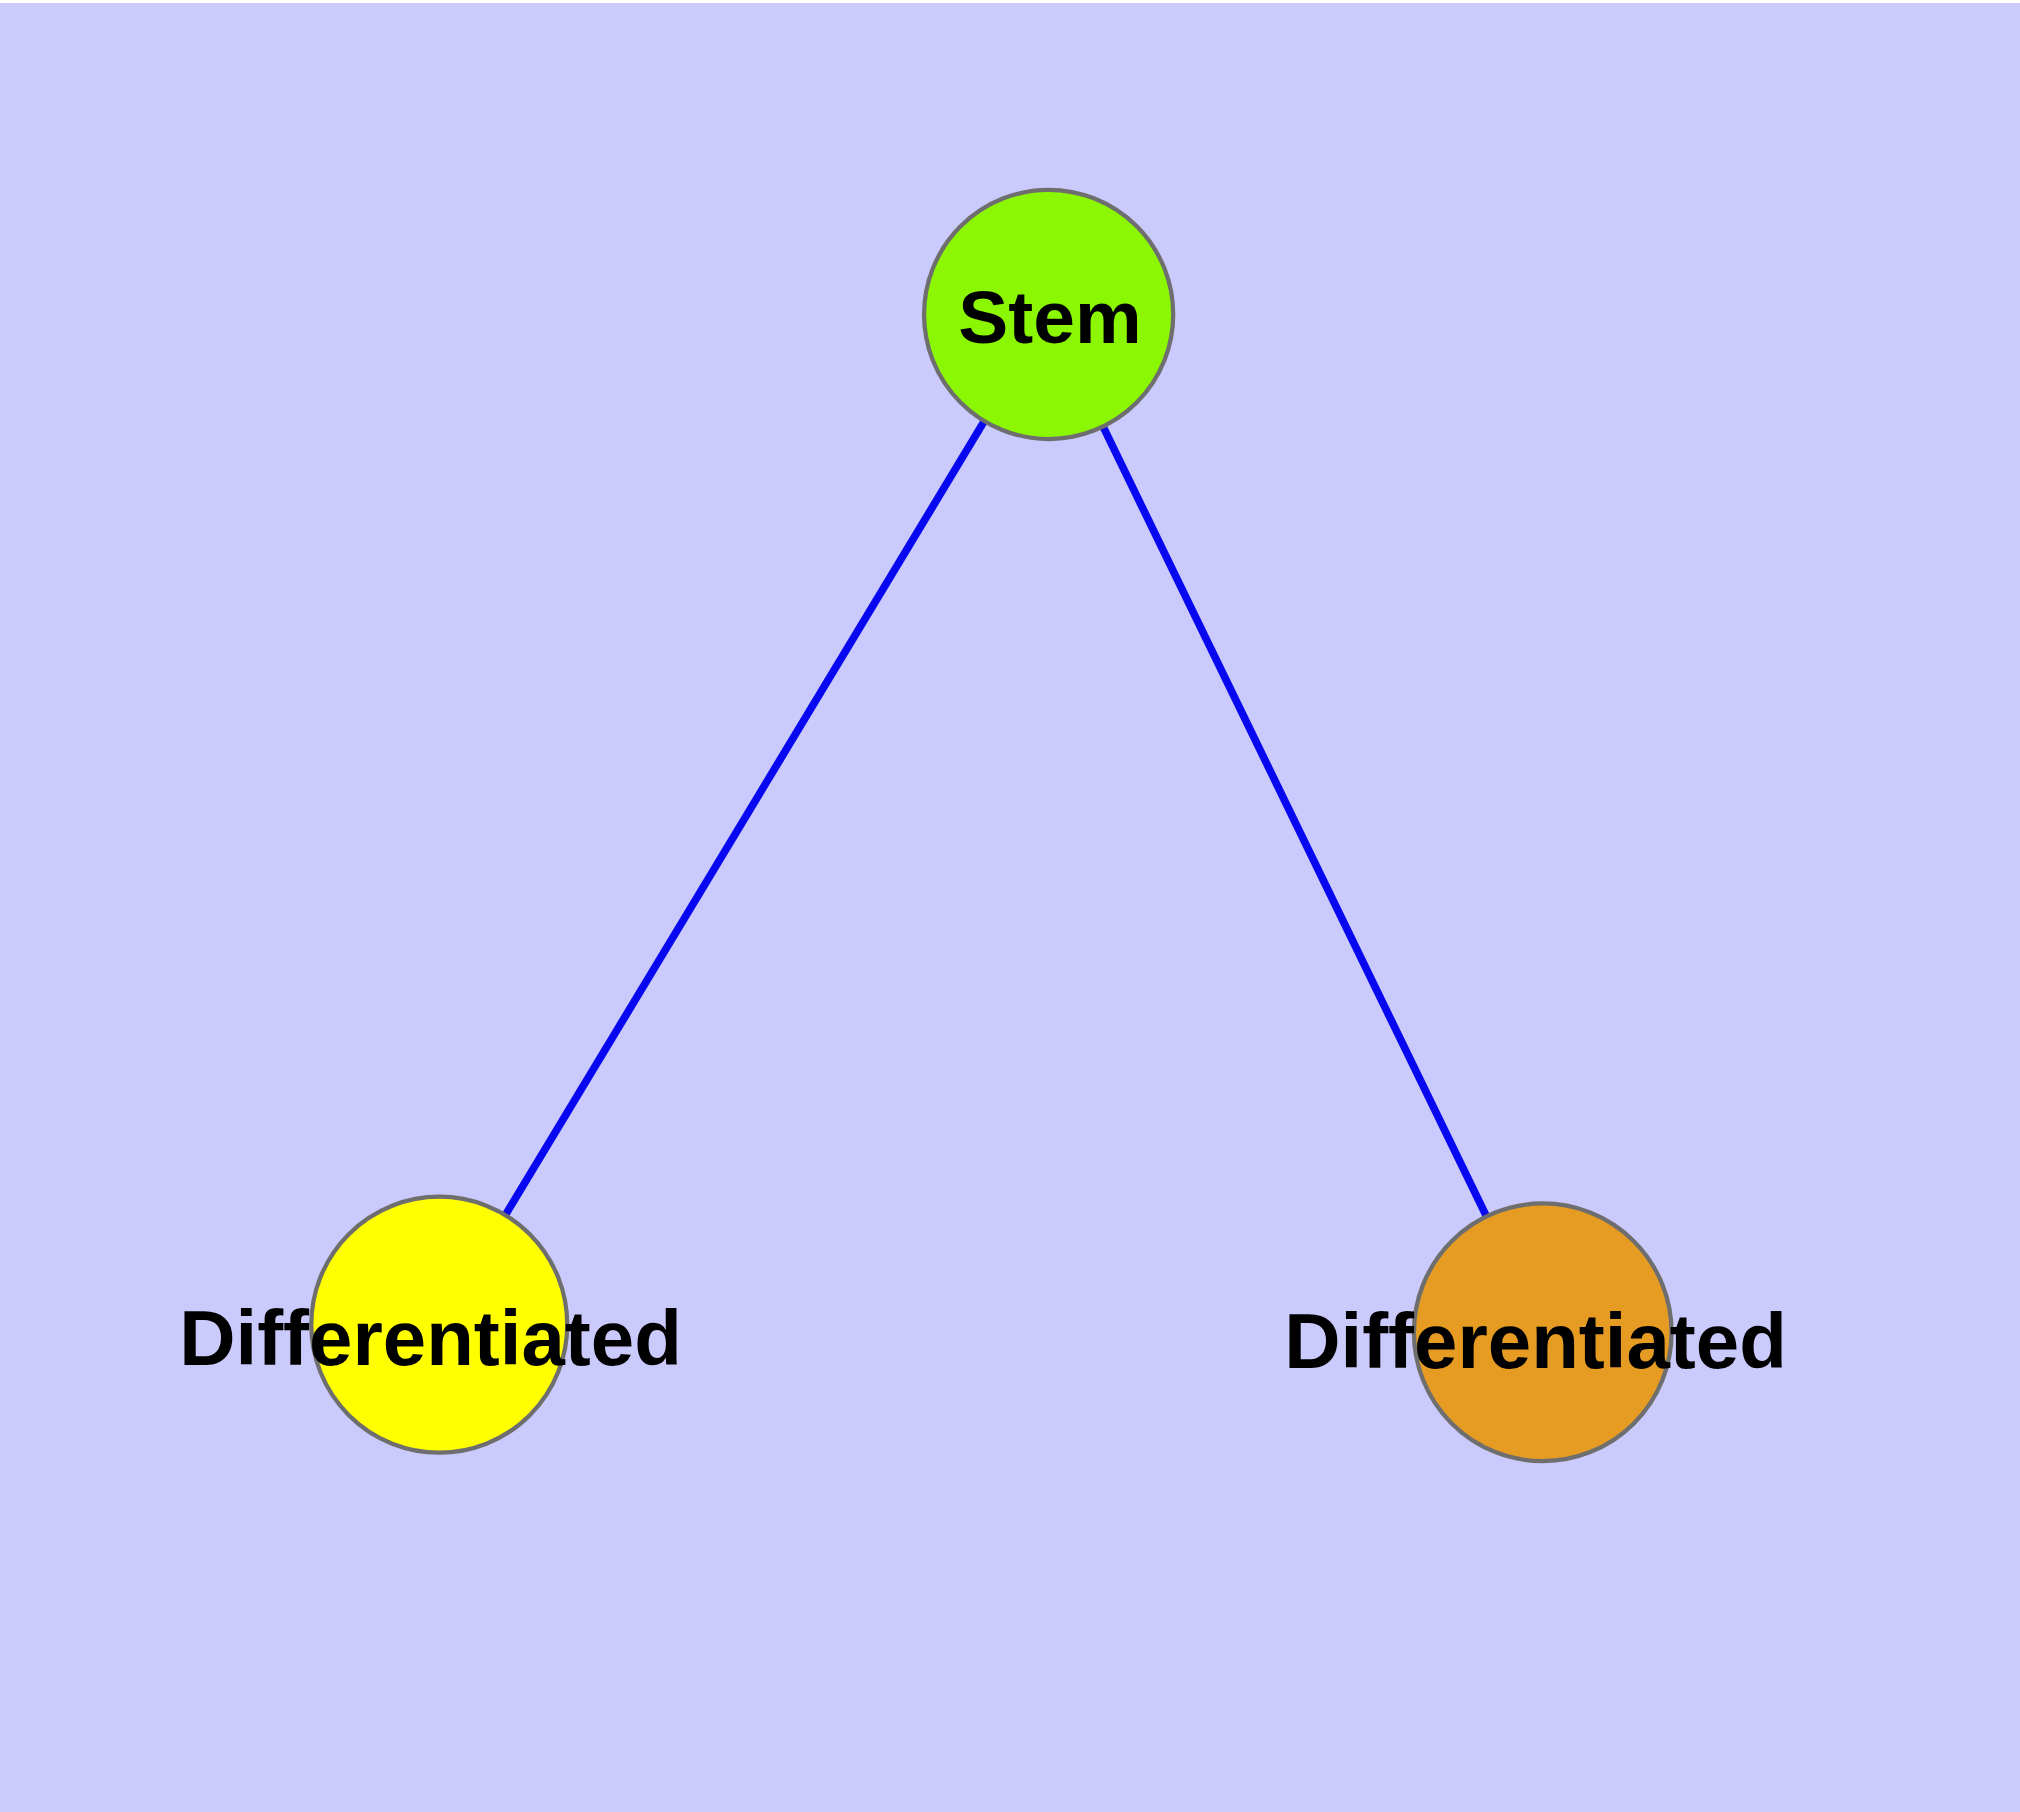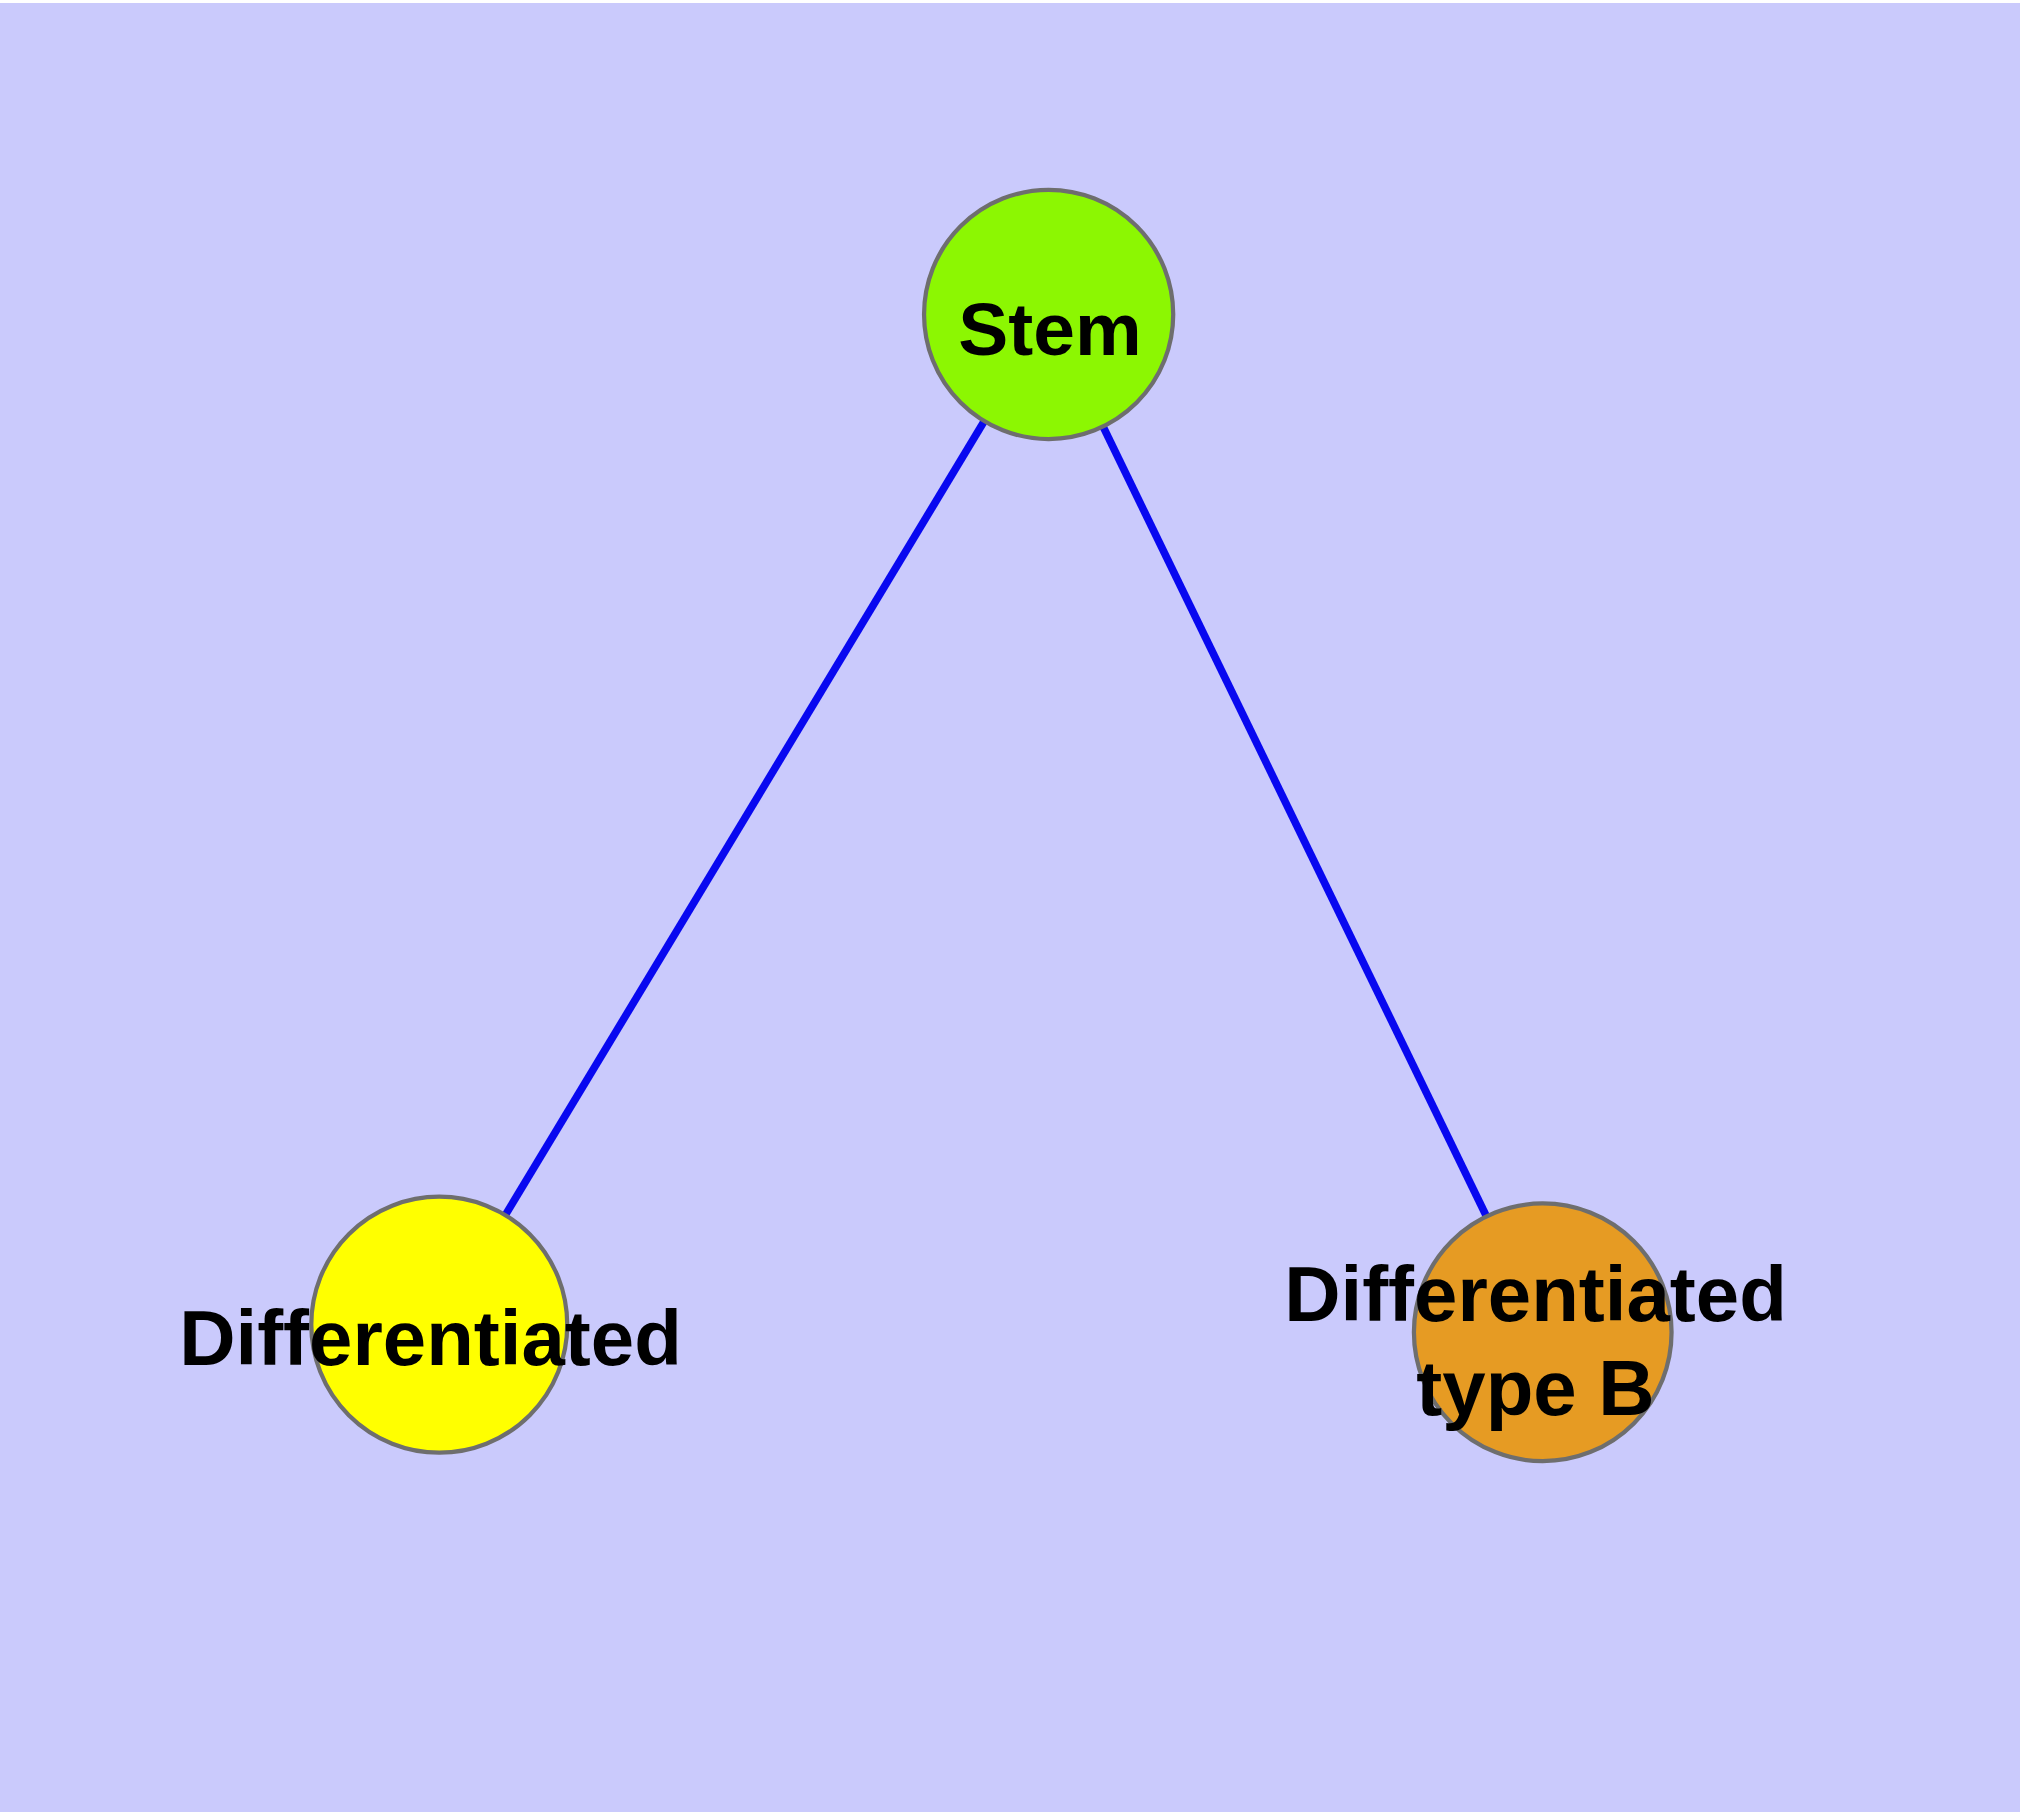--- a/index.html
+++ b/index.html
@@ -58,23 +58,22 @@
 
 <svg class="graph" width="2021" height="1812" viewBox="0 0 2384 2138">
   <line x1="1237" y1="371" x2="518" y2="1563" stroke="#0808F0"></line>
   <line x1="1237" y1="371" x2="1820" y2="1572" stroke="#0808F0"></line>
 
   <circle cx="1237" cy="371" r="147" fill="#8CF702"></circle>
   <circle cx="518" cy="1563" r="151" fill="#FFFF00"></circle>
   <circle cx="1820" cy="1572" r="152" fill="#E69B23"></circle>
 </svg>
 
-<div class="label stem" style="left:1050px; top:329px;">Stem</div>
+<div class="label stem" style="left:1050px; top:317px;">Stem</div>
 
 <div class="label" style="left:427px; top:1339px;">
   <span class="line">Differentiated</span>
 </div>
 
 <div class="label" style="left:1532px; top:1342px;">
   <span class="line">Differentiated</span>
-  <span class="line">type B</span>
 </div>
 
 
 </body></html>

